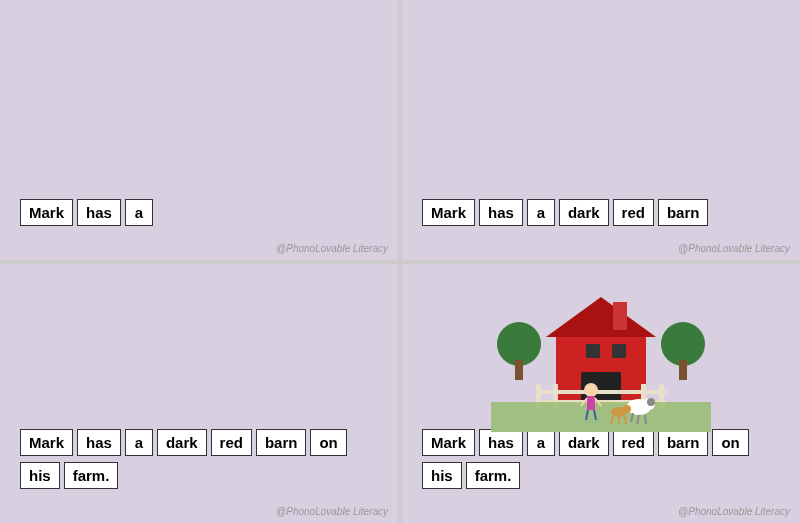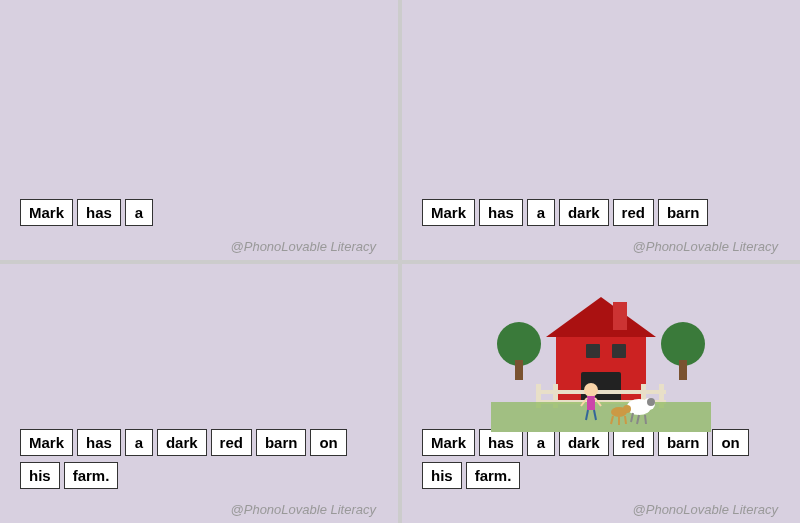--- a/index.html
+++ b/index.html
@@ -32,22 +32,22 @@
       background: white;
       padding: 4px 8px;
       font-size: 15px;
       font-weight: bold;
       min-width: 28px;
       text-align: center;
     }
     .watermark {
       position: absolute;
       bottom: 6px;
-      right: 22px;
-      font-size: 13px;
+      right: 10px;
+      font-size: 10px;
       color: #999;
       font-style: italic;
     }
     .card-illustration {
       position: absolute;
       top: 8px;
       left: 50%;
       transform: translateX(-50%);
       width: 220px;
       height: 160px;

